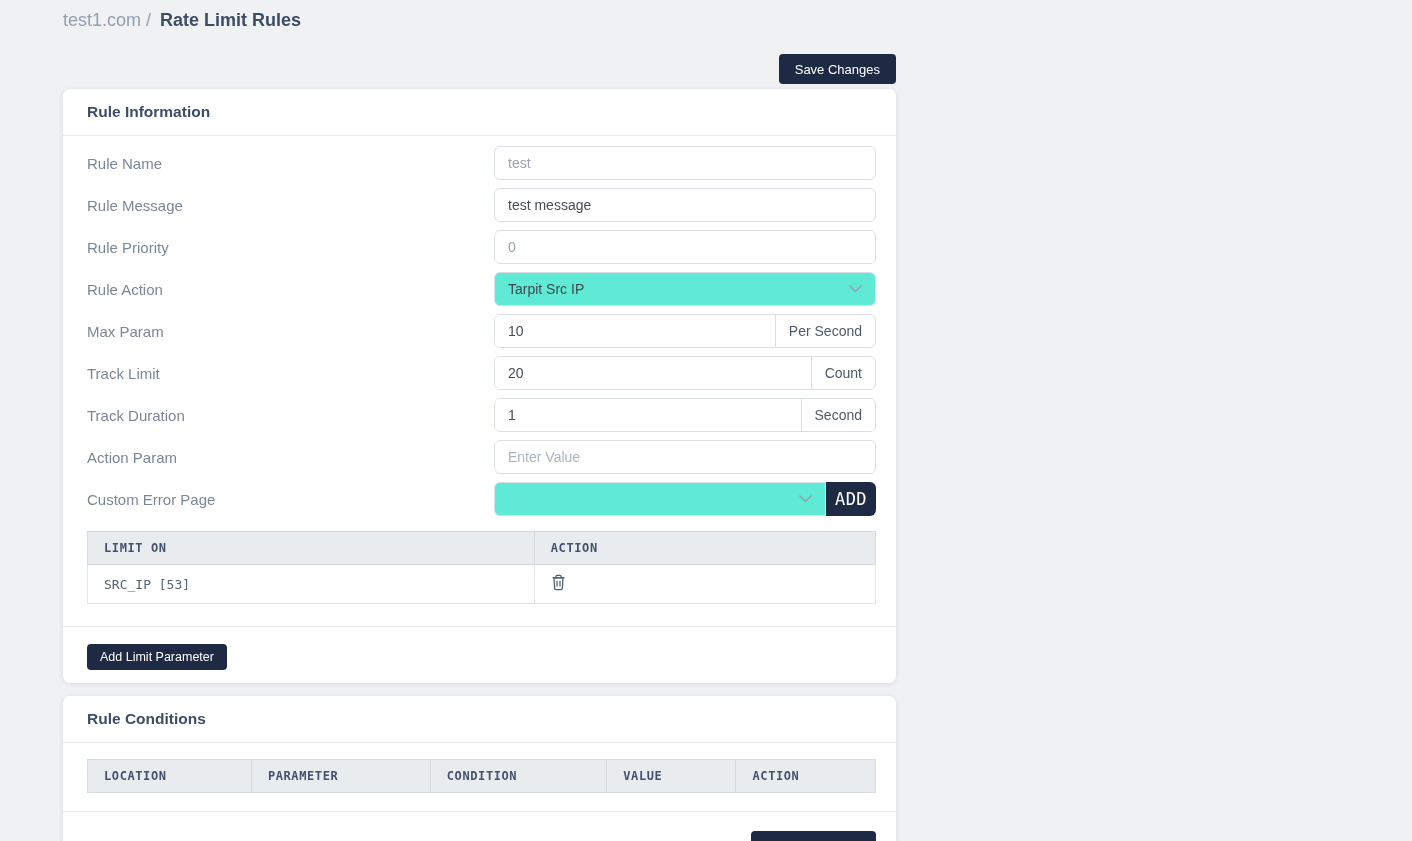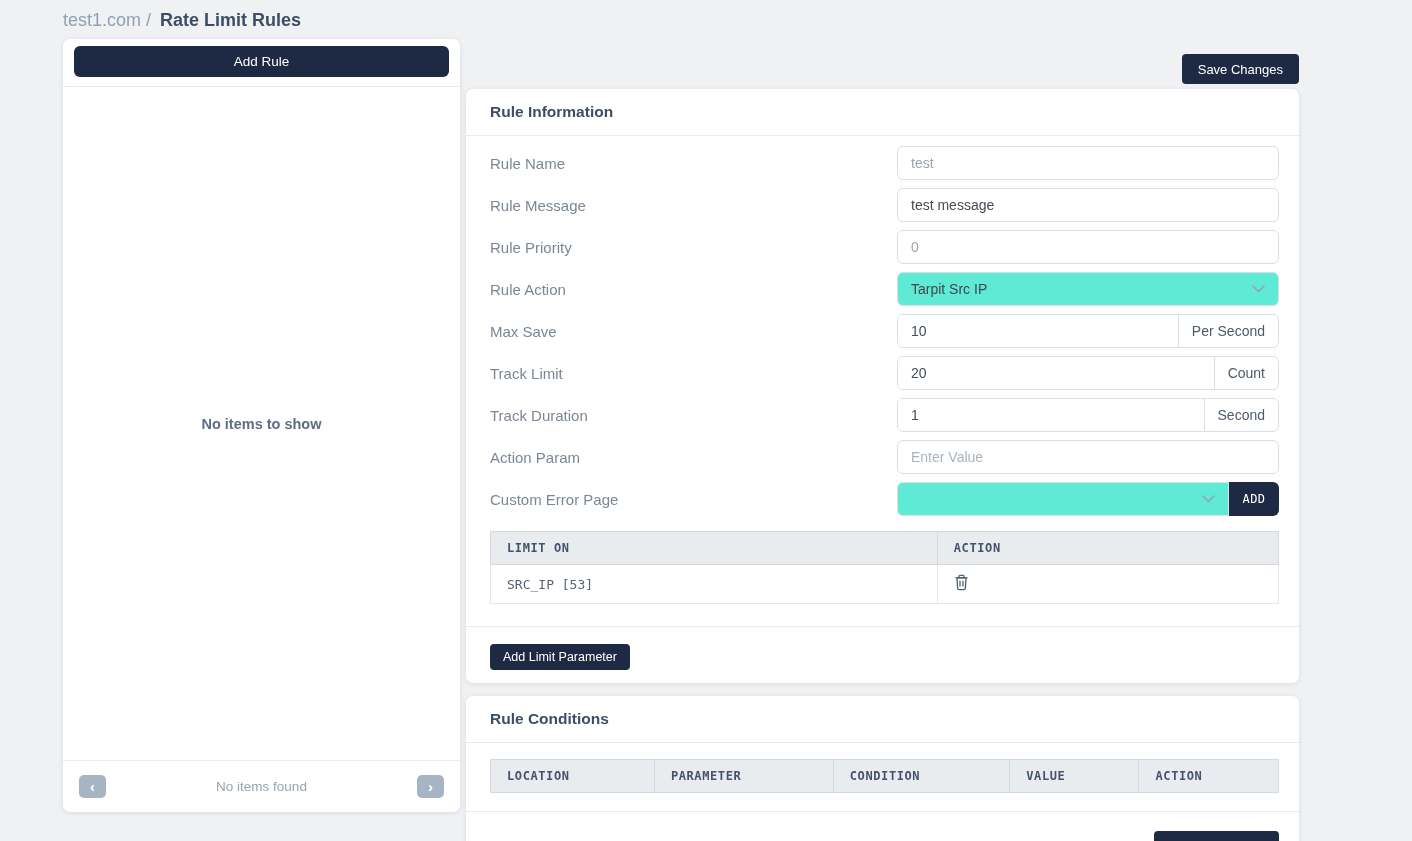--- a/index.html
+++ b/index.html
@@ -93,21 +93,21 @@
   }
   .addon {
     display:flex; align-items:center; padding:0 13px;
     border-left:1px solid #dadfe6; color:#4e5a68; font-size:14px; white-space:nowrap;
   }
 
   .group-add { display:flex; width:100%; }
   .group-add .select { border-radius:6px 0 0 6px; }
   .btn-add {
     flex:none; width:50px; height:34px; border:none; cursor:pointer;
-    background:#1e2a44; color:#fff; font-size:12px; letter-spacing:.5px;
+    background:#1e2a44; color:#fff; font-size:17px; letter-spacing:.5px;
     border-radius:0 6px 6px 0; font-family:"DejaVu Sans Mono",monospace;
   }
 
   
   .data-table { width:100%; border-collapse:collapse; margin-top:15px;padding-left:16px; }
   .data-table th {
     background:#e9ecef; border:1px solid #d5dade;
     font-family:"DejaVu Sans Mono",monospace; font-size:12px; font-weight:700;
     letter-spacing:.6px; color:#44526b; text-align:left; padding:9px 16px;
   }
@@ -123,37 +123,20 @@
 
 <div class="page">
 
   <div class="breadcrumb">
     <span class="bc-prefix">test1.com /</span>
     <span class="bc-current">Rate Limit Rules</span>
   </div>
 
   <div class="columns">
 
-    <aside class="panel rules-panel">
-      <div class="panel-head">
-        <button class="btn-navy btn-block">Add Rule</button>
-      </div>
-      <div class="panel-body">
-        <div class="empty-text">No items to show</div>
-      </div>
-      <div class="panel-foot">
-        <button class="page-btn">
-          <span>‹</span>
-        </button>
-        <span class="found-text">No items found</span>
-        <button class="page-btn">
-          <span>›</span>
-        </button>
-      </div>
-    </aside>
 
     <main class="main-col">
 
       <div class="toolbar">
         <button class="btn-navy btn-save">Save Changes</button>
       </div>
 
       <section class="card">
         <div class="card-title">Rule Information</div>
 
@@ -188,21 +171,21 @@
                 <span class="chev">
                   <svg width="13" height="8" viewBox="0 0 13 8">
                       <path d="M1 1l5.5 5.5L12 1" fill="none" stroke="#98a2b0" stroke-width="1.6" stroke-linecap="round" stroke-linejoin="round"></path>
                     </svg>
                 </span>
               </div>
             </div>
           </div>
 
           <div class="form-row">
-            <span class="form-label">Max Save</span>
+            <span class="form-label">Max Param</span>
             <div class="form-control">
               <div class="input-group">
                 <input type="text" value="10" style="">
                 <span class="addon">Per Second</span>
               </div>
             </div>
           </div>
 
           <div class="form-row">
             <span class="form-label">Track Limit</span>

